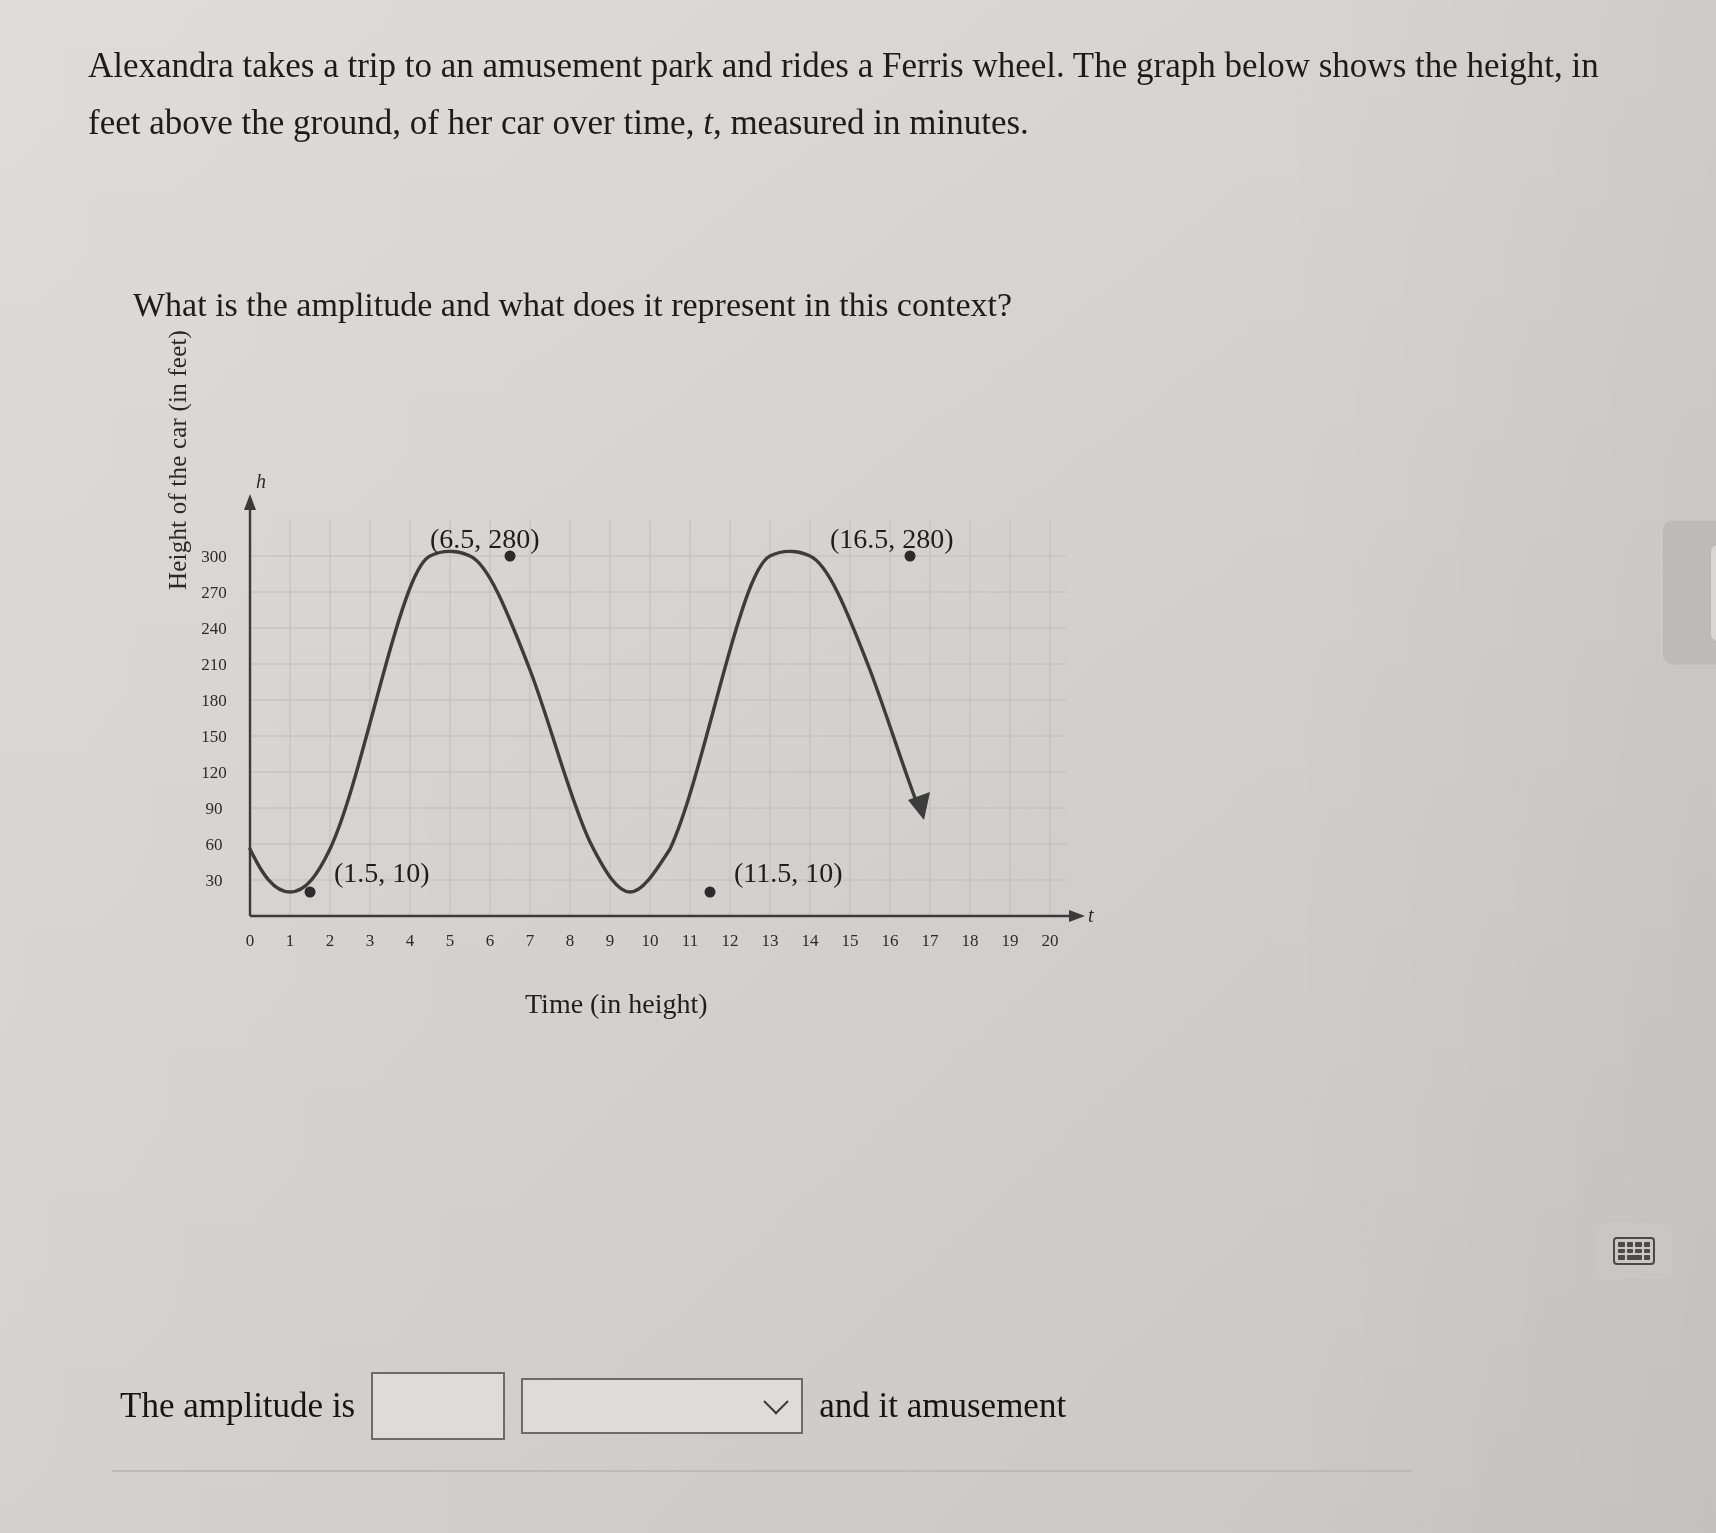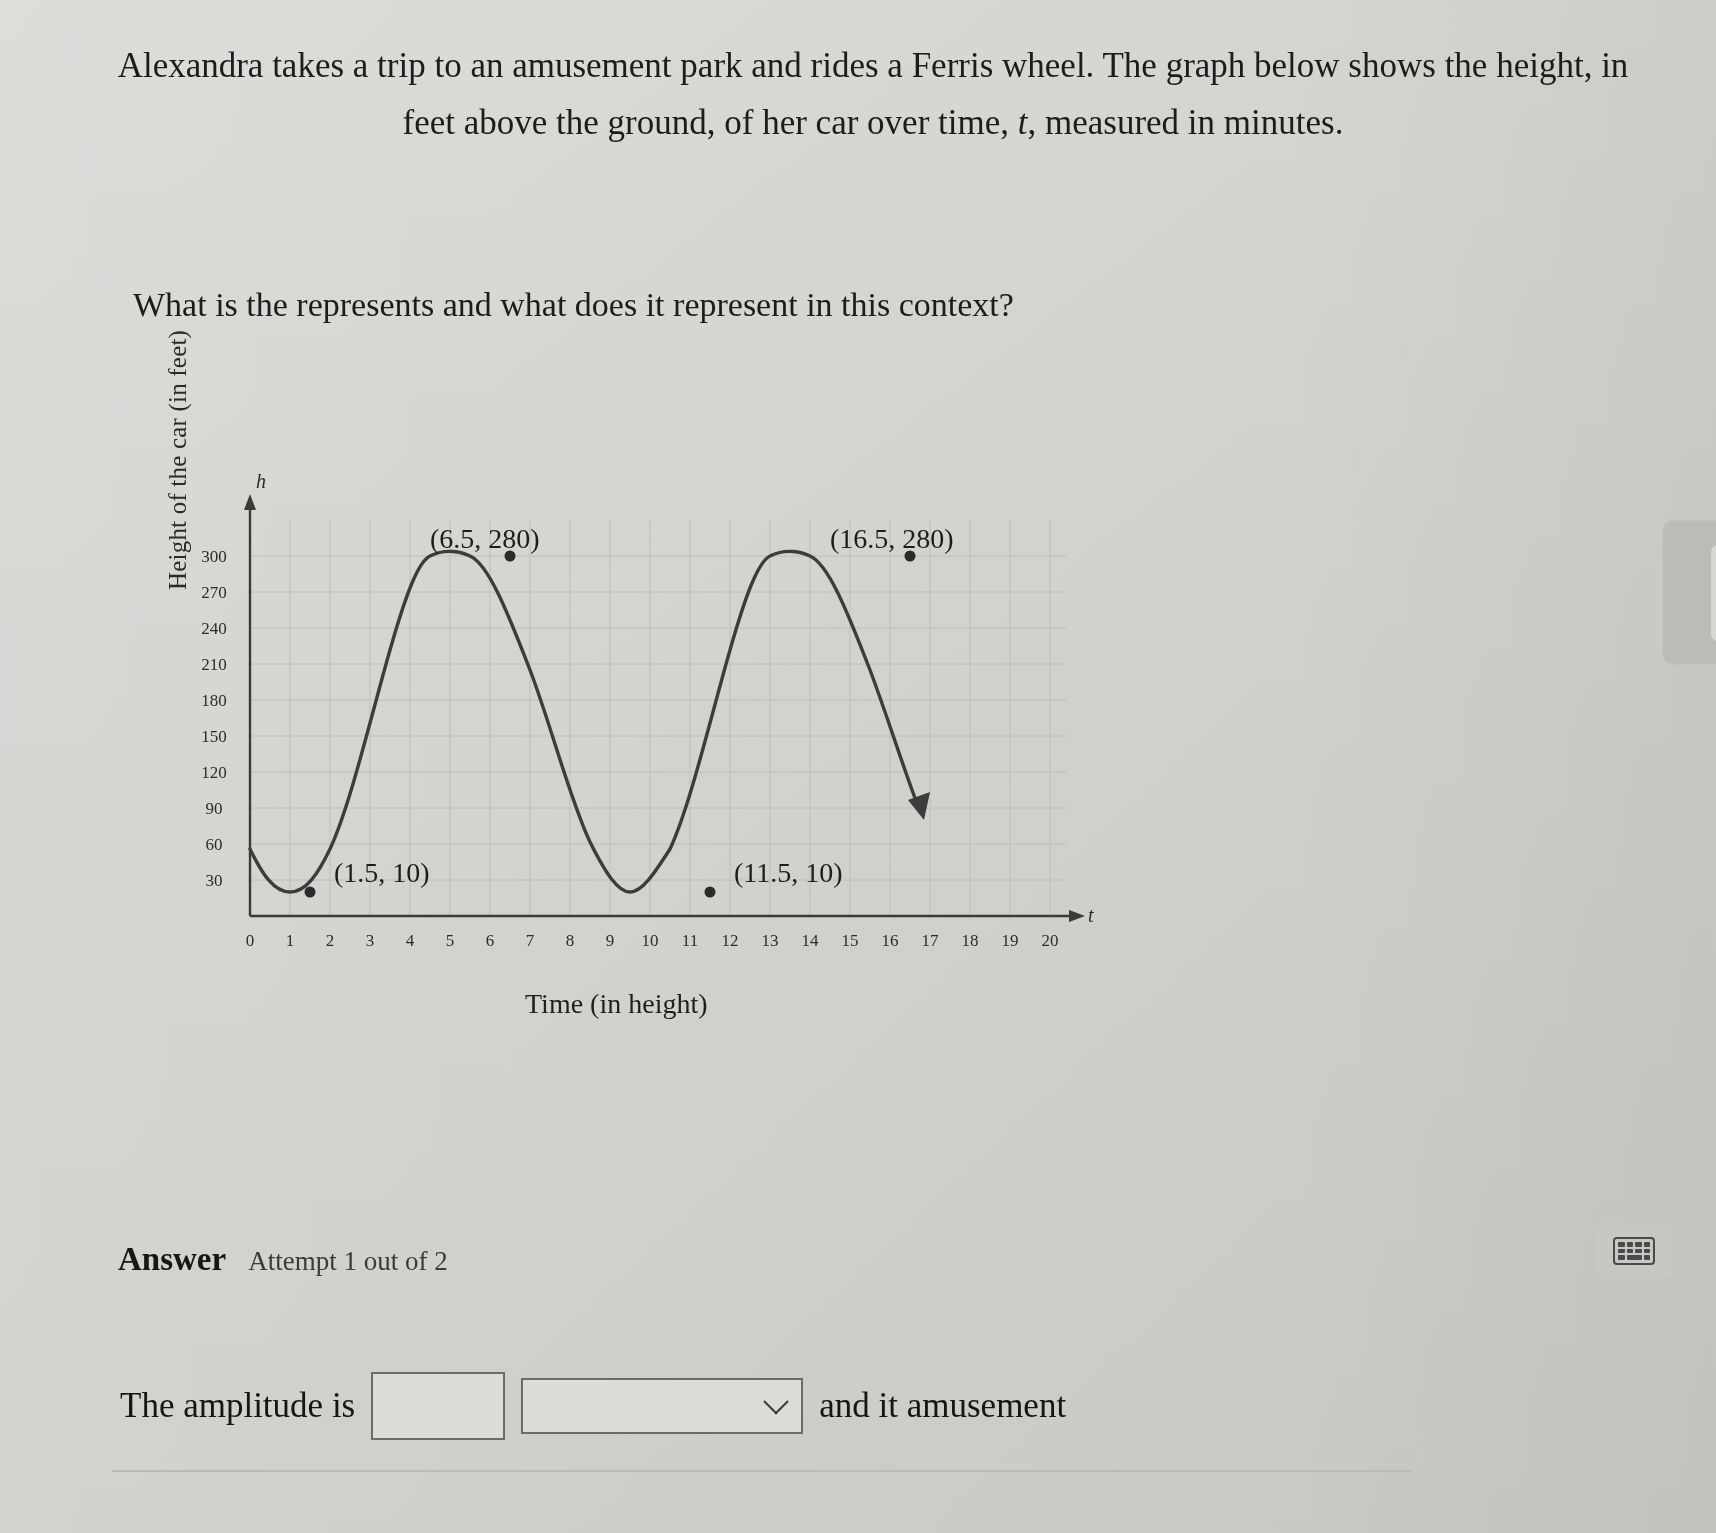--- a/index.html
+++ b/index.html
@@ -27,21 +27,20 @@
     pointer-events: none;
   }
 
   .prompt {
     position: absolute;
     left: 88px; top: 38px;
     width: 1570px;
     font-size: 35px;
     line-height: 1.62;
     color: #1c1c1c;
-    text-align: center;
   }
   .prompt .it { font-style: italic; }
 
   .question {
     position: absolute;
     left: 133px; top: 277px;
     width: 1100px;
     font-size: 34px;
     line-height: 1.63;
     color: #1c1c1c;
@@ -195,21 +194,21 @@
 </head>
 <body>
 
 <div class="page">
   <div class="shade"></div>
 
   <div class="prompt">
     <span>Alexandra takes a trip to an amusement park and rides a Ferris wheel. The graph below shows the height, in feet above the ground, of her car over time, </span><span class="it">t</span><span>, measured in minutes.</span>
   </div>
 
-  <div class="question">What is the represents and what does it represent in this context?</div>
+  <div class="question">What is the amplitude and what does it represent in this context?</div>
 
   <div class="graph-wrap">
     <div class="ylabel">Height of the car (in feet)</div>
     <div class="xlabel">Time (in height)</div>
 
     <svg class="plot" viewBox="0 0 1010 510">
 
       <g class="grid">
         <line x1="120" y1="50" x2="120" y2="446"></line>
         <line x1="160" y1="50" x2="160" y2="446"></line>
@@ -325,24 +324,20 @@
         <text class="annot" x="660" y="78">(16.5, 280)</text>
         <text class="annot" x="164" y="412">(1.5, 10)</text>
         <text class="annot" x="564" y="412">(11.5, 10)</text>
       </g>
     </svg>
   </div>
 
   <div class="side-tab"></div>
   <div class="side-tab-inner"></div>
 
-  <div class="answer-row">
-    <span class="answer-title">Answer</span>
-    <span class="attempt">Attempt 1 out of 2</span>
-  </div>
 
   <div class="kbd-btn">
     <span class="kbd-glyph">
       <i></i>
         <i></i>
         <i></i>
         <i></i>
       <i></i>
         <i></i>
         <i></i>

